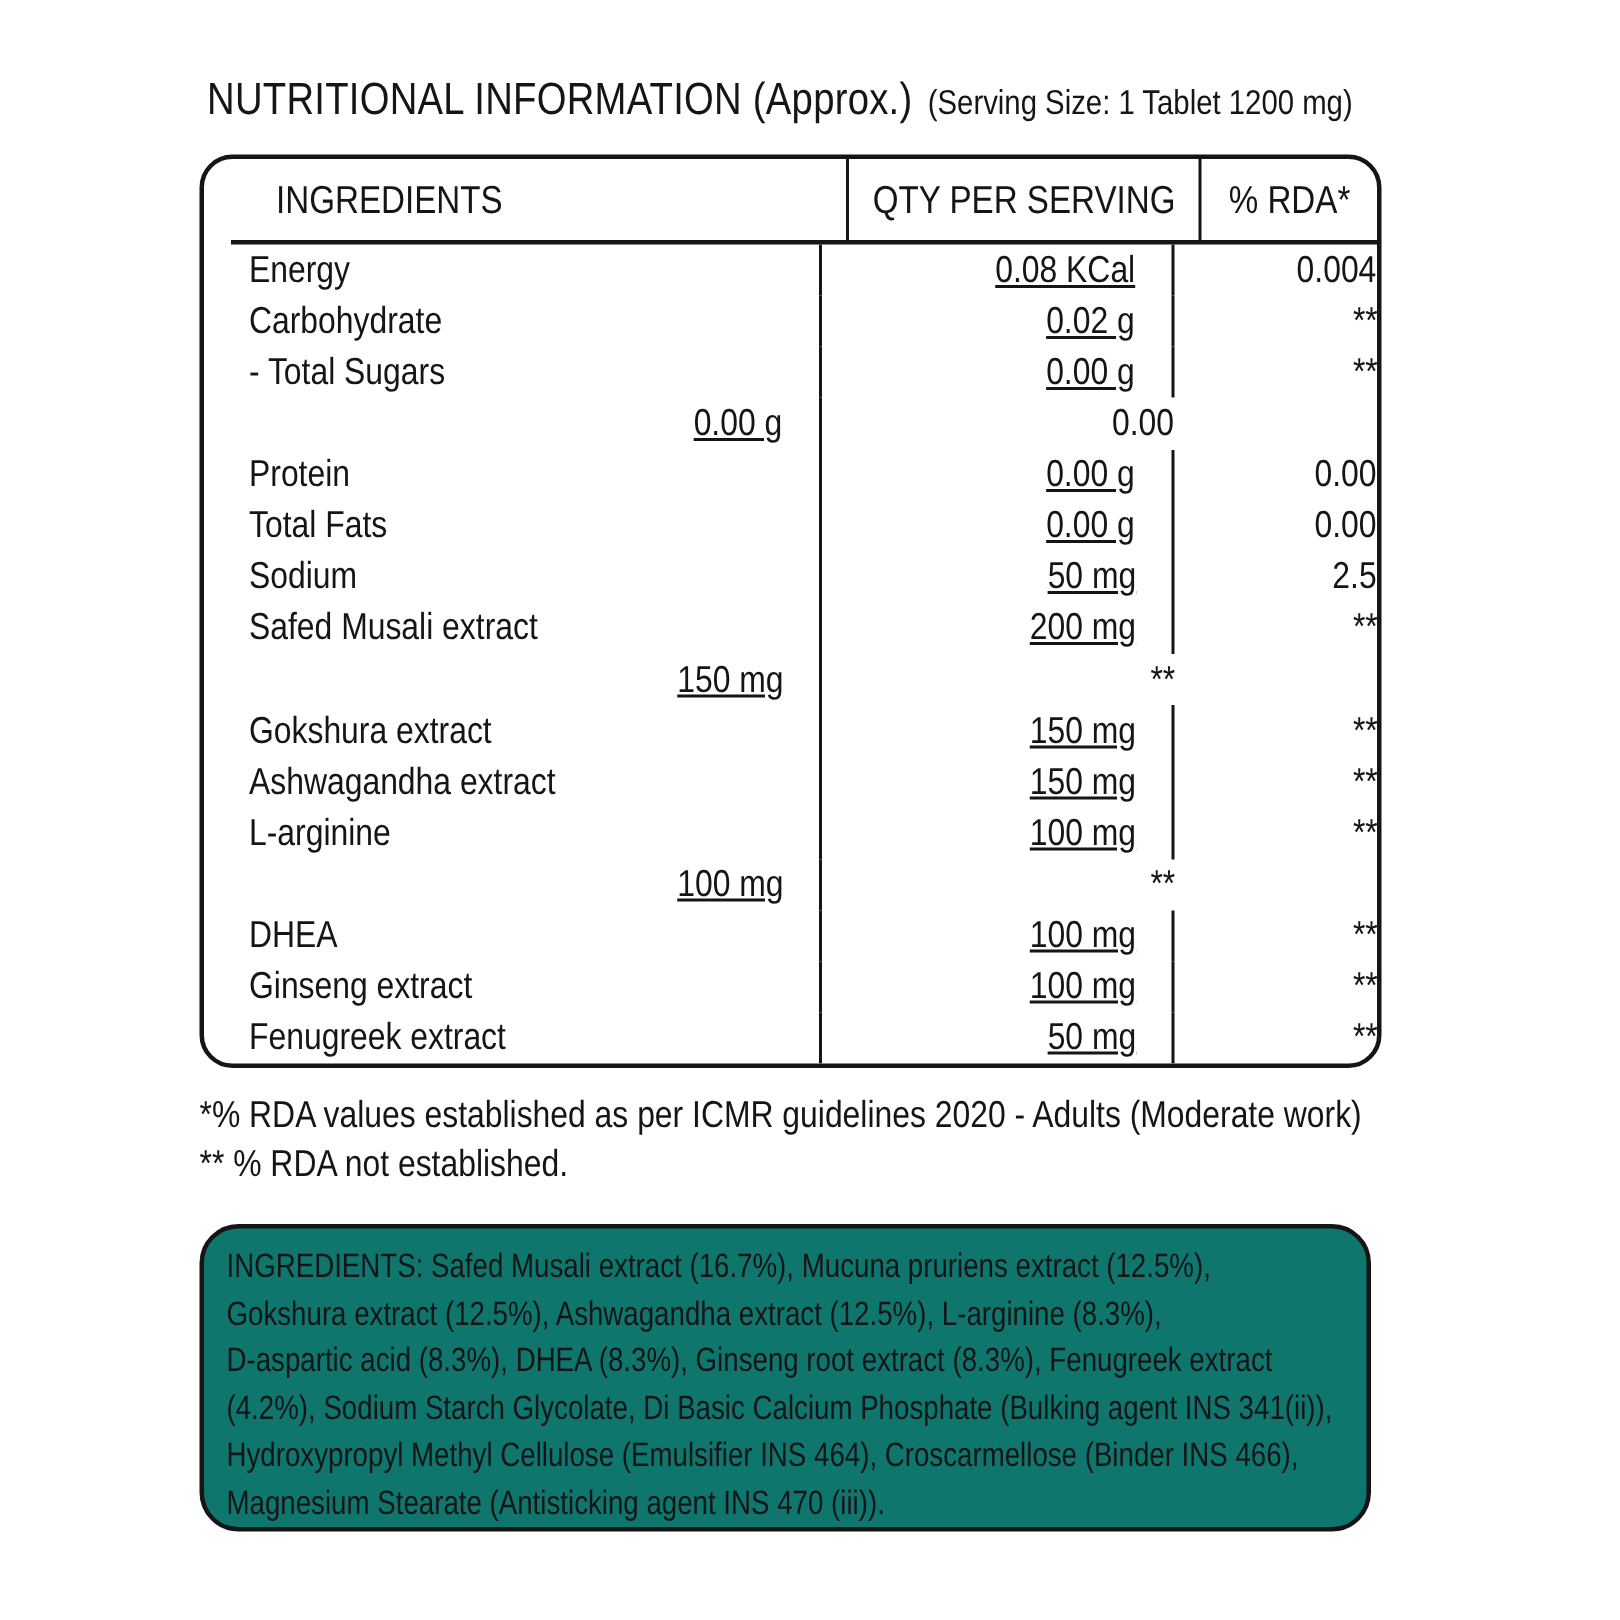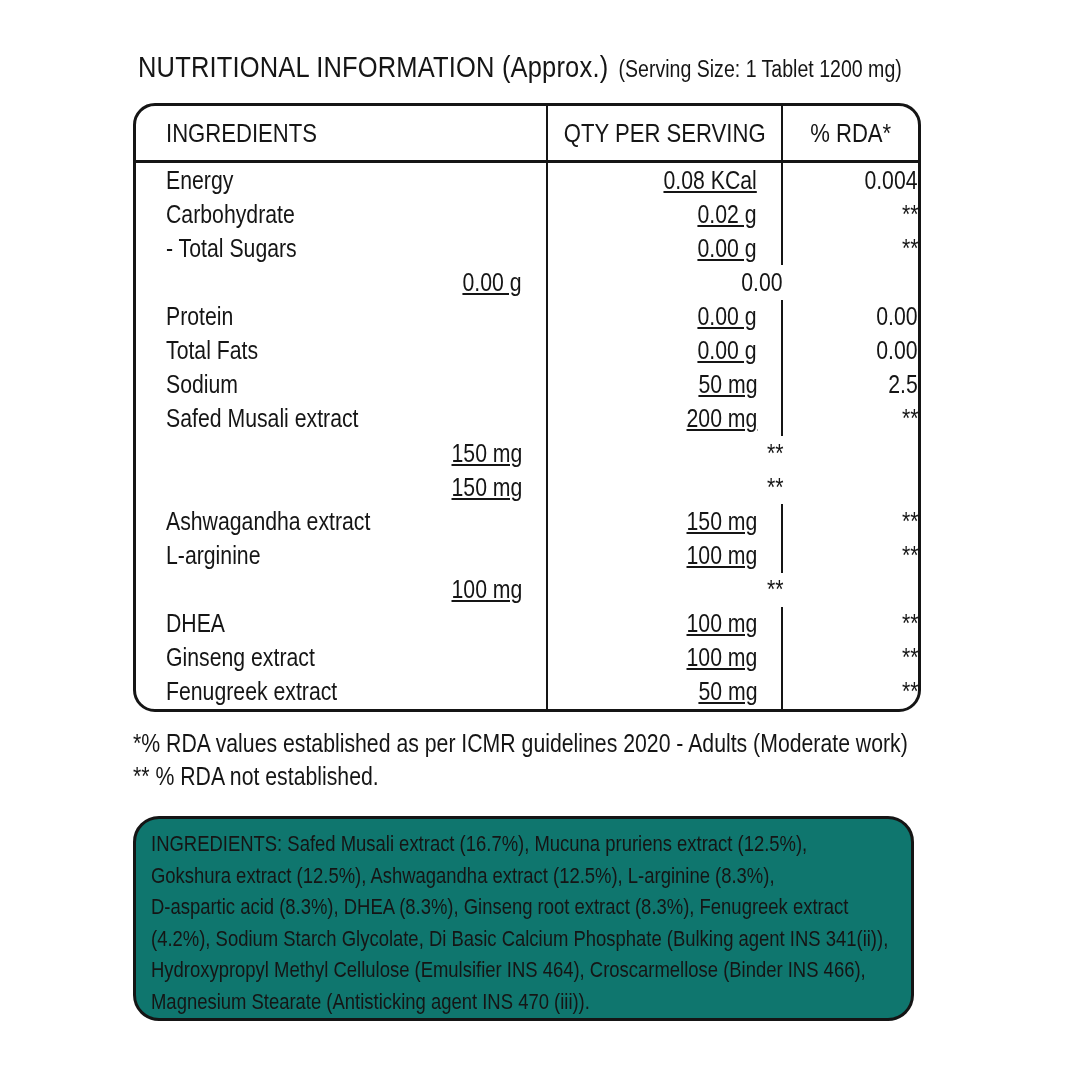--- a/index.html
+++ b/index.html
@@ -28,21 +28,21 @@
   .ntable {
     position: absolute; left: 133px; top: 103px;
     width: 788px; height: 609px;
     border: 3px solid #151515; border-radius: 22px;
     display: flex; flex-direction: column;
     overflow: hidden; background: #ffffff;
   }
   .thead {
     flex: 0 0 57px;
     border-bottom: 3px solid #151515;
-    display: grid; grid-template-columns: 412px 235px 1fr;
+    display: grid; grid-template-columns: 412px 235px 1fr; margin-left: 18px;
   }
   .tbody { flex: 1; display: flex; flex-direction: column; justify-content: space-between; }
   .trow { flex: 1; display: grid; grid-template-columns: 412px 235px 1fr; }
   .hcell, .cell { display: flex; align-items: center; }
   .hcell { font-size: 26px; }
   .cell  { font-size: 25px; }
   .c0 { border-right: 2.5px solid #151515; padding-left: 30px; justify-content: flex-start; }
   .c1 { border-right: 2.5px solid #151515; }
   .thead .c1, .thead .c2 { justify-content: center; }
   .tbody .c1 { justify-content: flex-end; padding-right: 24px; text-decoration: underline; }
@@ -183,20 +183,23 @@
         </div>
         <div class="trow">
           <div class="cell c1">
             <span class="ct">150 mg</span>
           </div>
           <div class="cell c2">
             <span class="ct">**</span>
           </div>
         </div>
         <div class="trow">
+          <div class="cell c0">
+            <span class="ct">Gokshura extract</span>
+          </div>
           <div class="cell c1">
             <span class="ct">150 mg</span>
           </div>
           <div class="cell c2">
             <span class="ct">**</span>
           </div>
         </div>
         <div class="trow">
           <div class="cell c0">
             <span class="ct">Ashwagandha extract</span>

